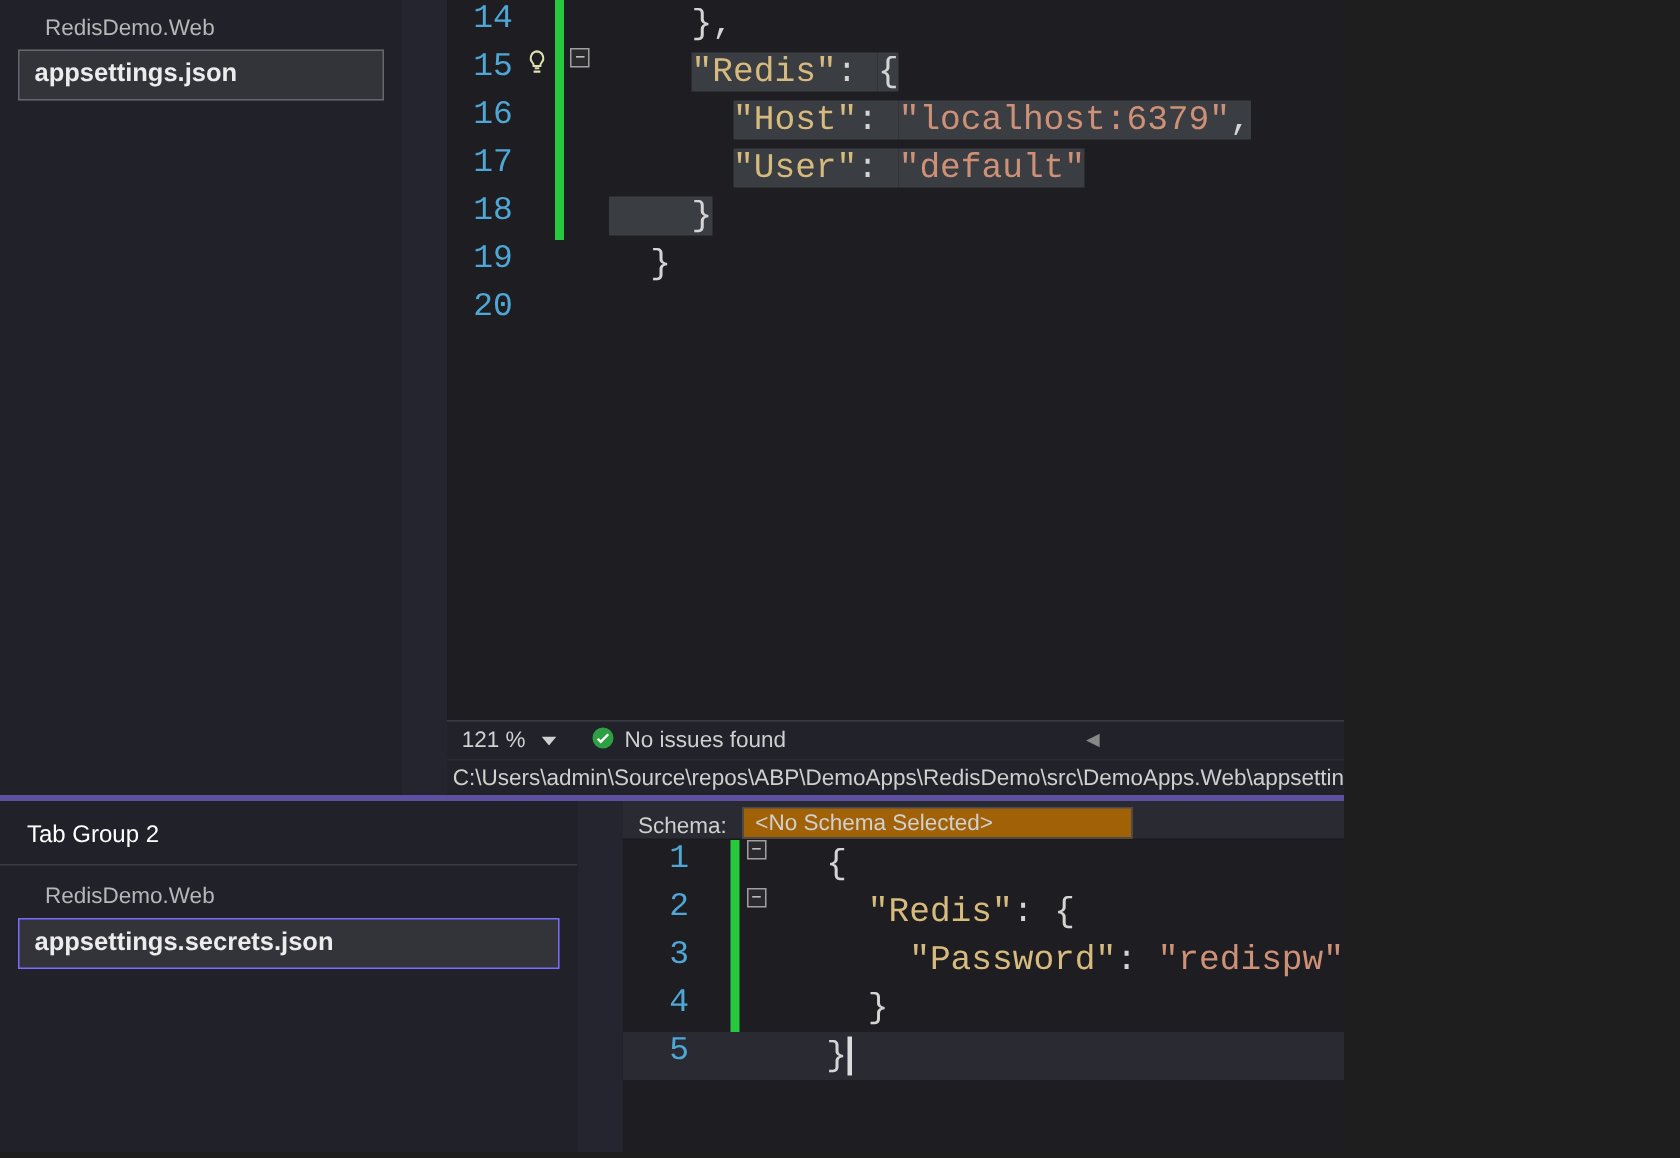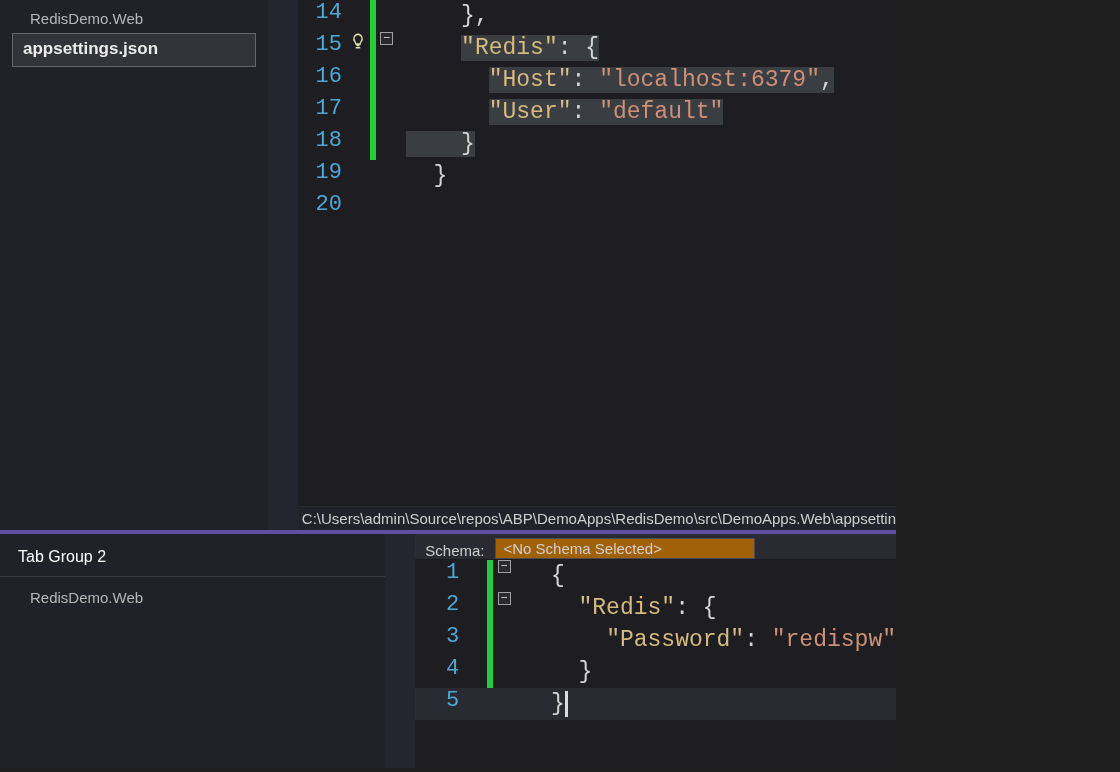--- a/index.html
+++ b/index.html
@@ -153,29 +153,48 @@
         <div class="code-line">
           <span class="lineno">20</span>
           <span class="hint-col"></span>
           <span class="changed"></span>
           <span class="fold-col"></span>
           <span class="code"><span></span></span>
         </div>
 
       </div>
 
+      <div class="status-row">
+        <span class="zoom">121 %</span>
+        <span class="dd">
+          <svg viewBox="0 0 10 6">
+              <path d="M0 0 L5 6 L10 0" fill="#cfcfcf"></path>
+            </svg>
+        </span>
+        <span class="issues">
+          <span class="check-icon">
+            <svg viewBox="0 0 16 16">
+                <circle cx="8" cy="8" r="7" fill="#2ea043"></circle>
+                <path d="M4.5 8.5 l2 2 l5 -5" stroke="#fff" stroke-width="1.6" fill="none"></path>
+              </svg>
+          </span>
+          <span>No issues found</span>
+        </span>
+        <span class="scroll-ind">◄</span>
+      </div>
       <div class="path-row">C:\Users\admin\Source\repos\ABP\DemoApps\RedisDemo\src\DemoApps.Web\appsettin</div>
     </div>
   </div>
 
   <div class="pane-bottom">
 
     <div class="sidebar">
       <div class="tab-group-hdr">Tab Group 2</div>
       <div class="proj-crumb">RedisDemo.Web</div>
+      <div class="file-pill selected-purple">appsettings.secrets.json</div>
     </div>
 
     <div class="editor-col">
       <div class="schema-bar">
         <span class="schema-label">Schema:</span>
         <span class="schema-val">&lt;No Schema Selected&gt;</span>
       </div>
       <div class="editor-area">
 
         <div class="code-line">

